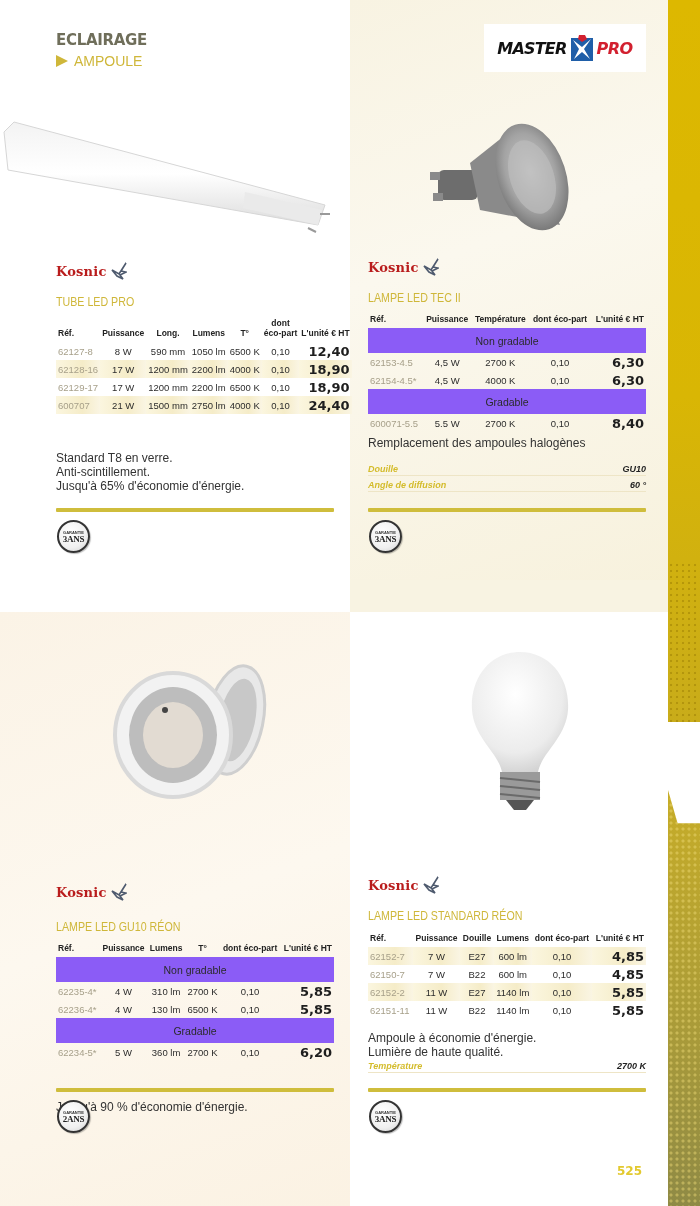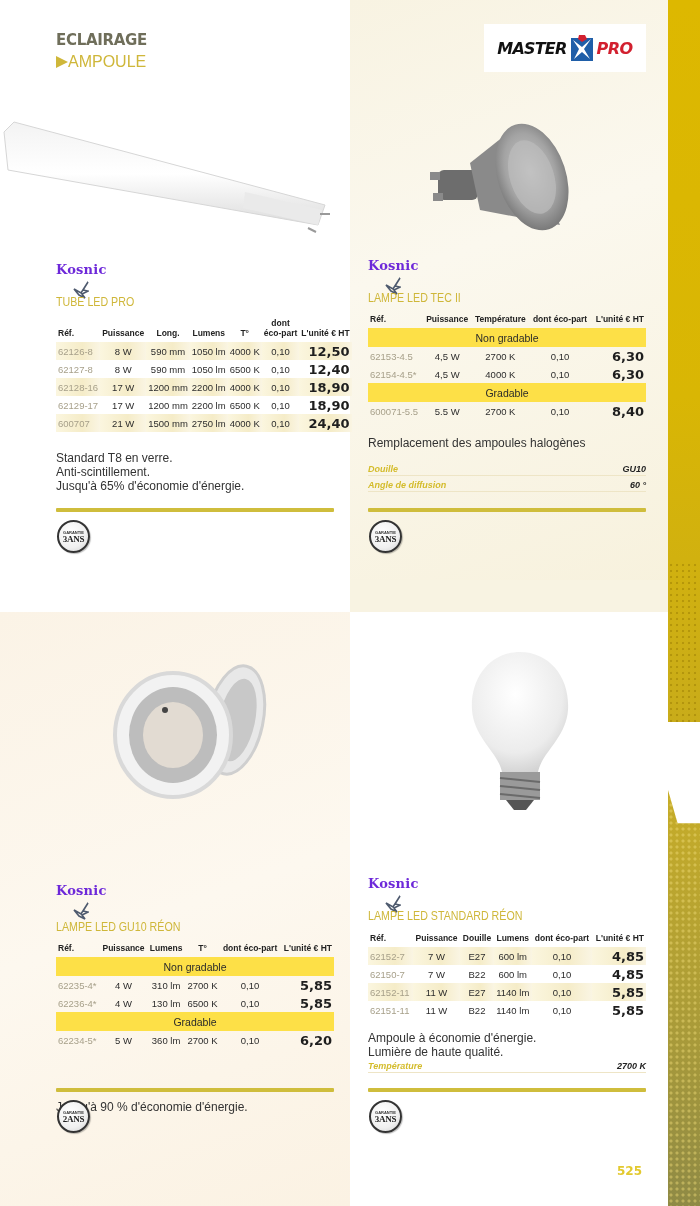--- a/index.html
+++ b/index.html
@@ -17,44 +17,44 @@
     .side-bar { position: absolute; left: 668px; width: 32px; }
     #side-1 { top: 0; height: 722px; background: linear-gradient(180deg, #ddb800 0%, #d9b604 55%, #c9ac1a 100%); }
     #side-1::after { content: ""; position: absolute; left: 0; right: 0; bottom: 0; height: 160px;
       background-image: radial-gradient(rgba(150,120,0,0.45) 1.2px, transparent 1.6px); background-size: 6px 6px; }
     #side-2 { top: 790px; height: 416px; background: linear-gradient(180deg, #c7ad28 0%, #a89a3a 60%, #8f8a45 100%);
       clip-path: polygon(0 0, 30% 8%, 100% 8%, 100% 100%, 0 100%); }
     #side-2::after { content: ""; position: absolute; inset: 0;
       background-image: radial-gradient(rgba(240,220,120,0.45) 1.3px, transparent 1.8px); background-size: 6px 6px; }
 
     .header-cat { position: absolute; left: 56px; top: 31px; font-family: "DejaVu Sans", sans-serif; font-weight: bold; font-size: 15px; color: #6f6e5a; letter-spacing: -0.3px; }
-    .header-sub { position: absolute; left: 56px; top: 53px; font-size: 16px; color: #cfb73a; display: flex; align-items: center; }
+    .header-sub { position: absolute; left: 56px; top: 53px; font-size: 14px; color: #cfb73a; display: flex; align-items: center; gap: 6px; }
     .header-sub .tri { width: 0; height: 0; border-top: 6px solid transparent; border-bottom: 6px solid transparent; border-left: 12px solid #cfb73a; }
 
     .masterpro { position: absolute; left: 484px; top: 24px; width: 162px; height: 48px; background: #fff; display: flex; align-items: center; justify-content: center; gap: 3px; }
     .masterpro .m-txt { font-family: "DejaVu Sans", sans-serif; font-weight: bold; font-size: 16px; color: #111; letter-spacing: -0.8px; font-style: italic; }
     .masterpro .p-txt { font-family: "DejaVu Sans", sans-serif; font-weight: bold; font-size: 16px; color: #d2202f; letter-spacing: -0.5px; font-style: italic; }
     .masterpro .star { width: 24px; height: 28px; }
 
     .prod-img { position: absolute; }
 
-    .brand { position: absolute; font-family: "DejaVu Serif", serif; font-weight: bold; font-size: 13px; color: #6d28d9; display: flex; align-items: center; gap: 4px; letter-spacing: 0.2px; flex-direction: column; }
+    .brand { position: absolute; font-family: "DejaVu Serif", serif; font-weight: bold; font-size: 13px; color: #b91c1c; display: flex; align-items: center; gap: 4px; letter-spacing: 0.2px; }
     .brand svg { width: 16px; height: 18px; }
 
     .prod-title { position: absolute; font-size: 13px; color: #cfb73a; letter-spacing: 0px; text-transform: uppercase; font-family: "Liberation Sans Narrow", "Liberation Sans", sans-serif; transform: scaleX(0.82); transform-origin: left; }
 
     table.spec { position: absolute; border-collapse: collapse; font-size: 10px; color: #333; }
     table.spec th { font-weight: bold; font-size: 8.5px; color: #222; text-align: center; padding: 0 2px 4px 2px; vertical-align: bottom; white-space: nowrap; }
     table.spec th.left { text-align: left; }
     table.spec th.right { text-align: right; }
     table.spec td { padding: 0 2px; height: 18px; white-space: nowrap; text-align: center; font-size: 9.5px; color: #2c2c2c; }
     table.spec td.ref { text-align: left; color: #a7a08a; font-size: 9.5px; }
     table.spec td.price { text-align: right; font-weight: bold; font-size: 13px; color: #1e1e1e; font-family: "DejaVu Sans", sans-serif; }
     table.spec tr.hl td { background: linear-gradient(90deg, #fbf6df 0%, #f5ecc8 60%, #faf5e3 100%); }
-    table.spec tr.grp td { background: #fde047; text-align: center; font-size: 10.5px; color: #2a2a2a; height: 19px; }
+    table.spec tr.grp td { background: #8b5cf6; text-align: center; font-size: 10.5px; color: #2a2a2a; height: 25px; }
 
     .notes { position: absolute; font-size: 12px; color: #333; line-height: 14px; }
     .kv { position: absolute; font-size: 9px; display: flex; justify-content: space-between; border-bottom: 1px solid #eee5c6; height: 14px; align-items: center; }
     .kv .k { color: #d4bc2c; font-style: italic; font-weight: bold; }
     .kv .v { color: #222; font-style: italic; font-weight: bold; }
 
     .sep { position: absolute; height: 4px; background: #cfbd3c; border-radius: 1px; }
 
     .badge { position: absolute; width: 33px; height: 33px; border-radius: 50%; border: 2px solid #333; background: radial-gradient(circle at 40% 35%, #ffffff 0%, #f0f0f0 60%, #cfcfcf 100%); display: flex; flex-direction: column; align-items: center; justify-content: center; box-shadow: 1px 1px 1px rgba(0,0,0,0.25); }
     .badge .b1 { font-size: 4px; color: #333; font-weight: bold; letter-spacing: 0; line-height: 5px; }
@@ -160,29 +160,20 @@
       <th class="left">Réf.</th>
       <th>Puissance</th>
       <th>Long.</th>
       <th>Lumens</th>
       <th>T°</th>
       <th><span>dont</span><br><span>éco-part</span></th>
       <th class="right">L'unité € HT</th>
     </tr>
   </thead>
   <tbody>
-    <tr class="hl">
-      <td class="ref">62126-8</td>
-        <td>8 W</td>
-        <td>590 mm</td>
-        <td>1050 lm</td>
-        <td>4000 K</td>
-        <td>0,10</td>
-        <td class="price">12,50</td>
-    </tr>
     <tr>
       <td class="ref">62127-8</td>
         <td>8 W</td>
         <td>590 mm</td>
         <td>1050 lm</td>
         <td>6500 K</td>
         <td>0,10</td>
         <td class="price">12,40</td>
     </tr>
     <tr class="hl">
@@ -384,21 +375,21 @@
     </tr>
     <tr>
       <td class="ref">62150-7</td>
         <td>7 W</td>
         <td>B22</td>
         <td>600 lm</td>
         <td>0,10</td>
         <td class="price">4,85</td>
     </tr>
     <tr class="hl">
-      <td class="ref">62152-11</td>
+      <td class="ref">62152-2</td>
         <td>11 W</td>
         <td>E27</td>
         <td>1140 lm</td>
         <td>0,10</td>
         <td class="price">5,85</td>
     </tr>
     <tr>
       <td class="ref">62151-11</td>
         <td>11 W</td>
         <td>B22</td>

